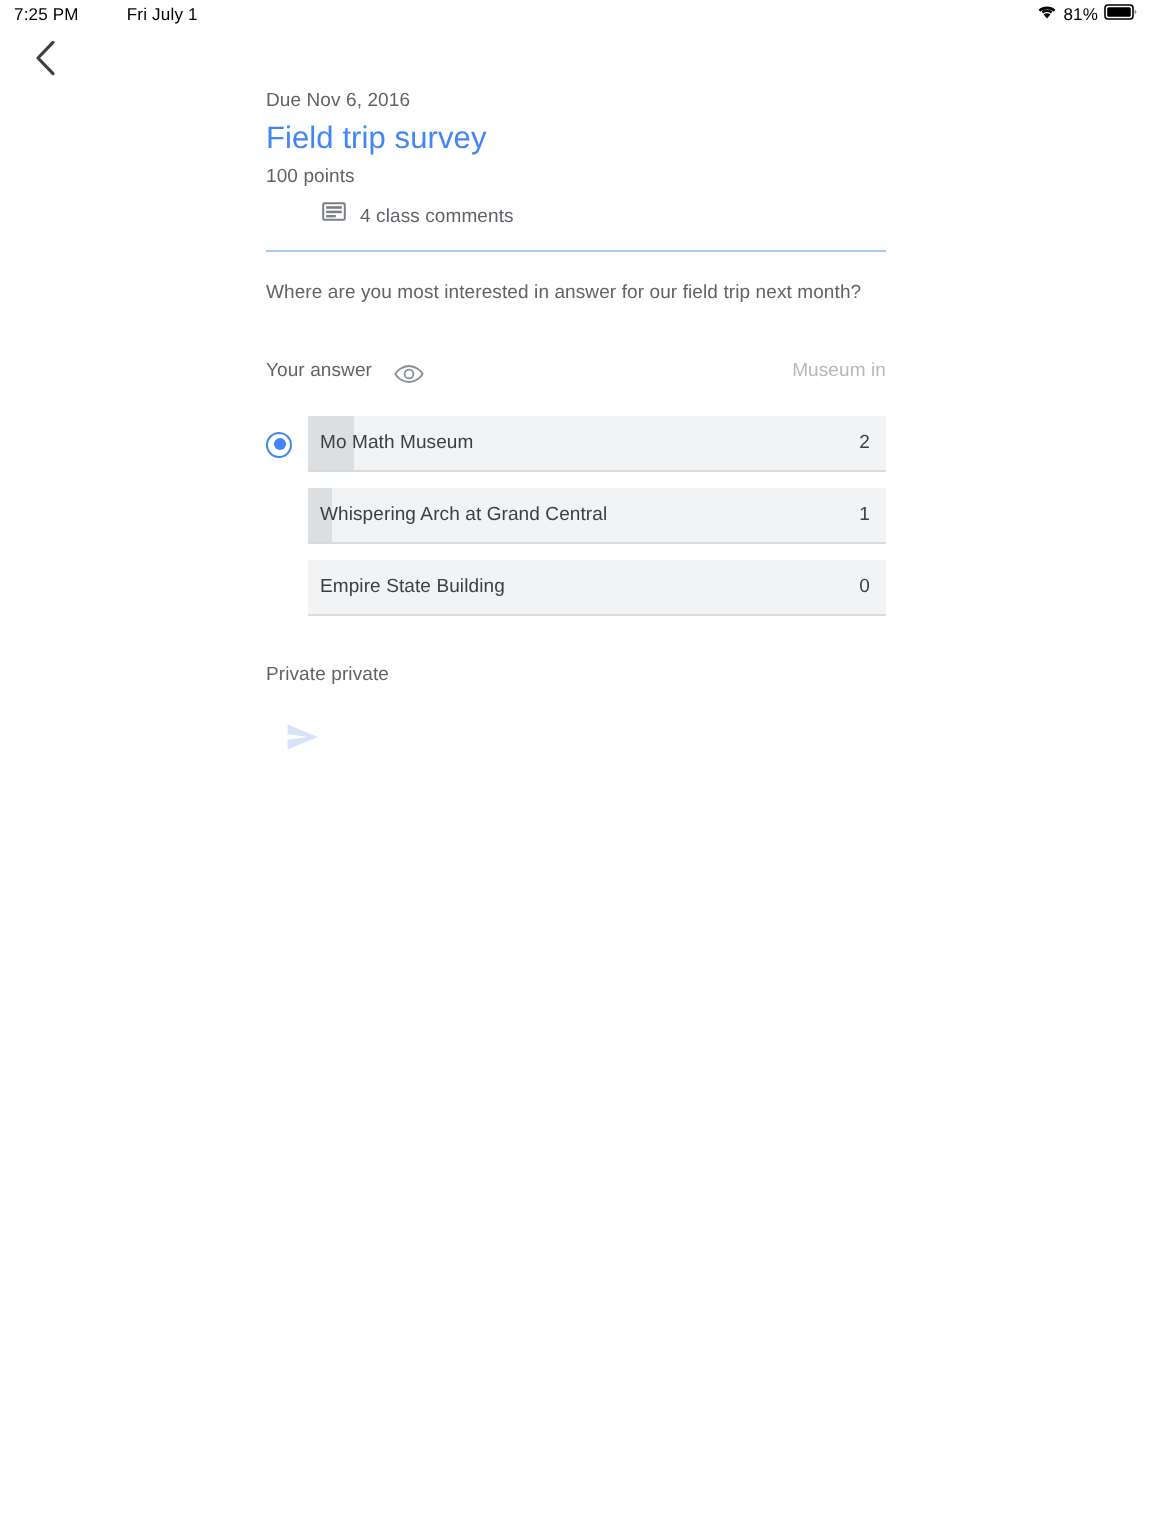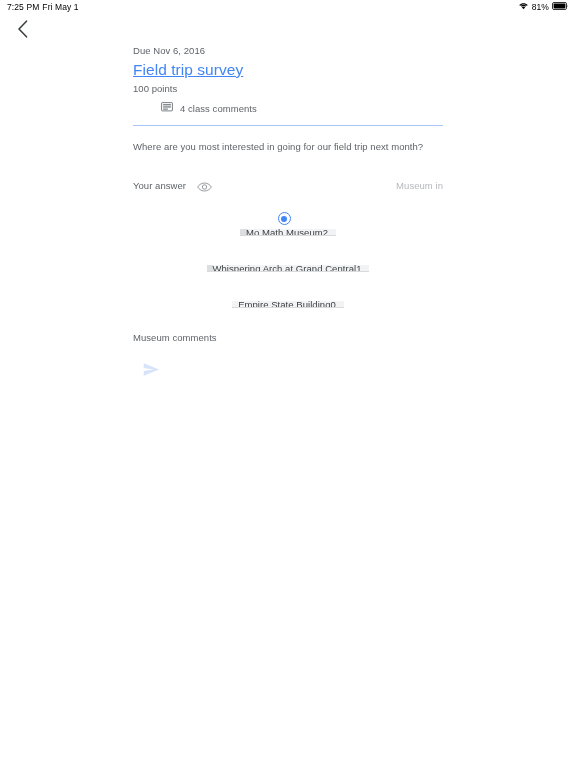--- a/index.html
+++ b/index.html
@@ -24,21 +24,21 @@
     align-items: center;
     padding: 0 7px;
     box-sizing: border-box;
     font-size: 8.5px;
     color: #000000;
     letter-spacing: 0.1px;
   }
   .status-left {
     display: flex;
     align-items: center;
-    gap: 3px;
+    gap: 24px;
   }
   .status-right {
     margin-left: auto;
     display: flex;
     align-items: center;
     gap: 3px;
   }
   .wifi-icon { display: block; }
   .battery-icon { display: block; }
   .status-time { font-weight: 400; }
@@ -76,21 +76,20 @@
     letter-spacing: 0.05px;
     line-height: 13px;
   }
   .assignment-title {
     font-size: 15.5px;
     color: #4285f4;
     line-height: 21px;
     margin-top: 2px;
     letter-spacing: 0.05px;
     font-weight: 400;
-    text-decoration: underline;
   }
   .points-text {
     font-size: 9.5px;
     color: #5f6368;
     line-height: 13px;
     margin-top: 2px;
     letter-spacing: 0.05px;
   }
   .comments-row {
     display: flex;
@@ -146,21 +145,20 @@
   
   .poll-list {
     margin-top: 14px;
   }
   .poll-row {
     display: flex;
     align-items: center;
     height: 28px;
     margin-bottom: 8px;
     position: relative;
-    flex-direction: column;
   }
   .radio-slot {
     width: 21px;
     flex: 0 0 21px;
     display: flex;
     align-items: center;
     justify-content: flex-start;
   }
   .radio-outer {
     width: 13px;
@@ -257,21 +255,21 @@
     cursor: pointer;
     margin-left: 8px;
   }
 </style>
 </head>
 <body>
 
 <div class="status-bar">
   <div class="status-left">
     <span class="status-time">7:25 PM</span>
-    <span class="status-date">Fri May 1</span>
+    <span class="status-date">Fri July 1</span>
   </div>
   <div class="status-right">
     <span class="wifi-icon">
       <svg width="11" height="8" viewBox="0 0 11 8">
         <path d="M5.5 7.2L7.2 5.2C6.7 4.8 6.1 4.6 5.5 4.6C4.9 4.6 4.3 4.8 3.8 5.2L5.5 7.2Z" fill="#000"></path>
         <path d="M5.5 2.6C6.8 2.6 8 3.1 8.9 3.9L9.7 2.9C8.6 1.9 7.1 1.3 5.5 1.3C3.9 1.3 2.4 1.9 1.3 2.9L2.1 3.9C3 3.1 4.2 2.6 5.5 2.6Z" fill="#000"></path>
         <path d="M5.5 4.0C6.2 4.0 6.9 4.3 7.4 4.7L8.2 3.8C7.5 3.1 6.6 2.8 5.5 2.8C4.4 2.8 3.5 3.1 2.8 3.8L3.6 4.7C4.1 4.3 4.8 4.0 5.5 4.0Z" fill="#000"></path>
       </svg>
     </span>
     <span class="status-pct">81%</span>
@@ -310,21 +308,21 @@
         <rect x="2.1" y="2.1" width="7.8" height="1.3" fill="#7a7f85"></rect>
         <rect x="2.1" y="4.3" width="7.8" height="1.3" fill="#7a7f85"></rect>
         <rect x="2.1" y="6.5" width="4.8" height="1.2" fill="#7a7f85"></rect>
       </svg>
     </span>
     <span class="comments-label">4 class comments</span>
   </div>
 
   <div class="divider-blue"></div>
 
-  <div class="question-text">Where are you most interested in going for our field trip next month?</div>
+  <div class="question-text">Where are you most interested in answer for our field trip next month?</div>
 
   <div class="answer-row">
     <span class="answer-label">Your answer</span>
     <span class="eye-button">
       <svg width="15" height="10" viewBox="0 0 15 10">
         <path d="M7.5 1C4.2 1 1.5 3.3 0.7 5C1.5 6.7 4.2 9 7.5 9C10.8 9 13.5 6.7 14.3 5C13.5 3.3 10.8 1 7.5 1Z" fill="none" stroke="#8a8f94" stroke-width="0.9"></path>
         <circle cx="7.5" cy="5" r="2.2" fill="none" stroke="#8a8f94" stroke-width="0.9"></circle>
       </svg>
     </span>
     <span class="turned-in">Museum in</span>
@@ -362,21 +360,21 @@
       </div>
       <div class="bar-wrap">
         <div class="bar-fill" style="width:0%"></div>
         <span class="bar-label">Empire State Building</span>
         <span class="bar-count">0</span>
       </div>
     </div>
 
   </div>
 
-  <div class="private-heading">Museum comments</div>
+  <div class="private-heading">Private private</div>
 
   <div class="private-input-row">
     <span class="send-button">
       <span>
         <svg width="17" height="15" viewBox="0 0 17 15">
           <path d="M0.8 1.2L16 7.5L0.8 13.8L0.8 8.9L11 7.5L0.8 6.1Z" fill="#d6e3f8"></path>
         </svg>
       </span>
     </span>
   </div>

